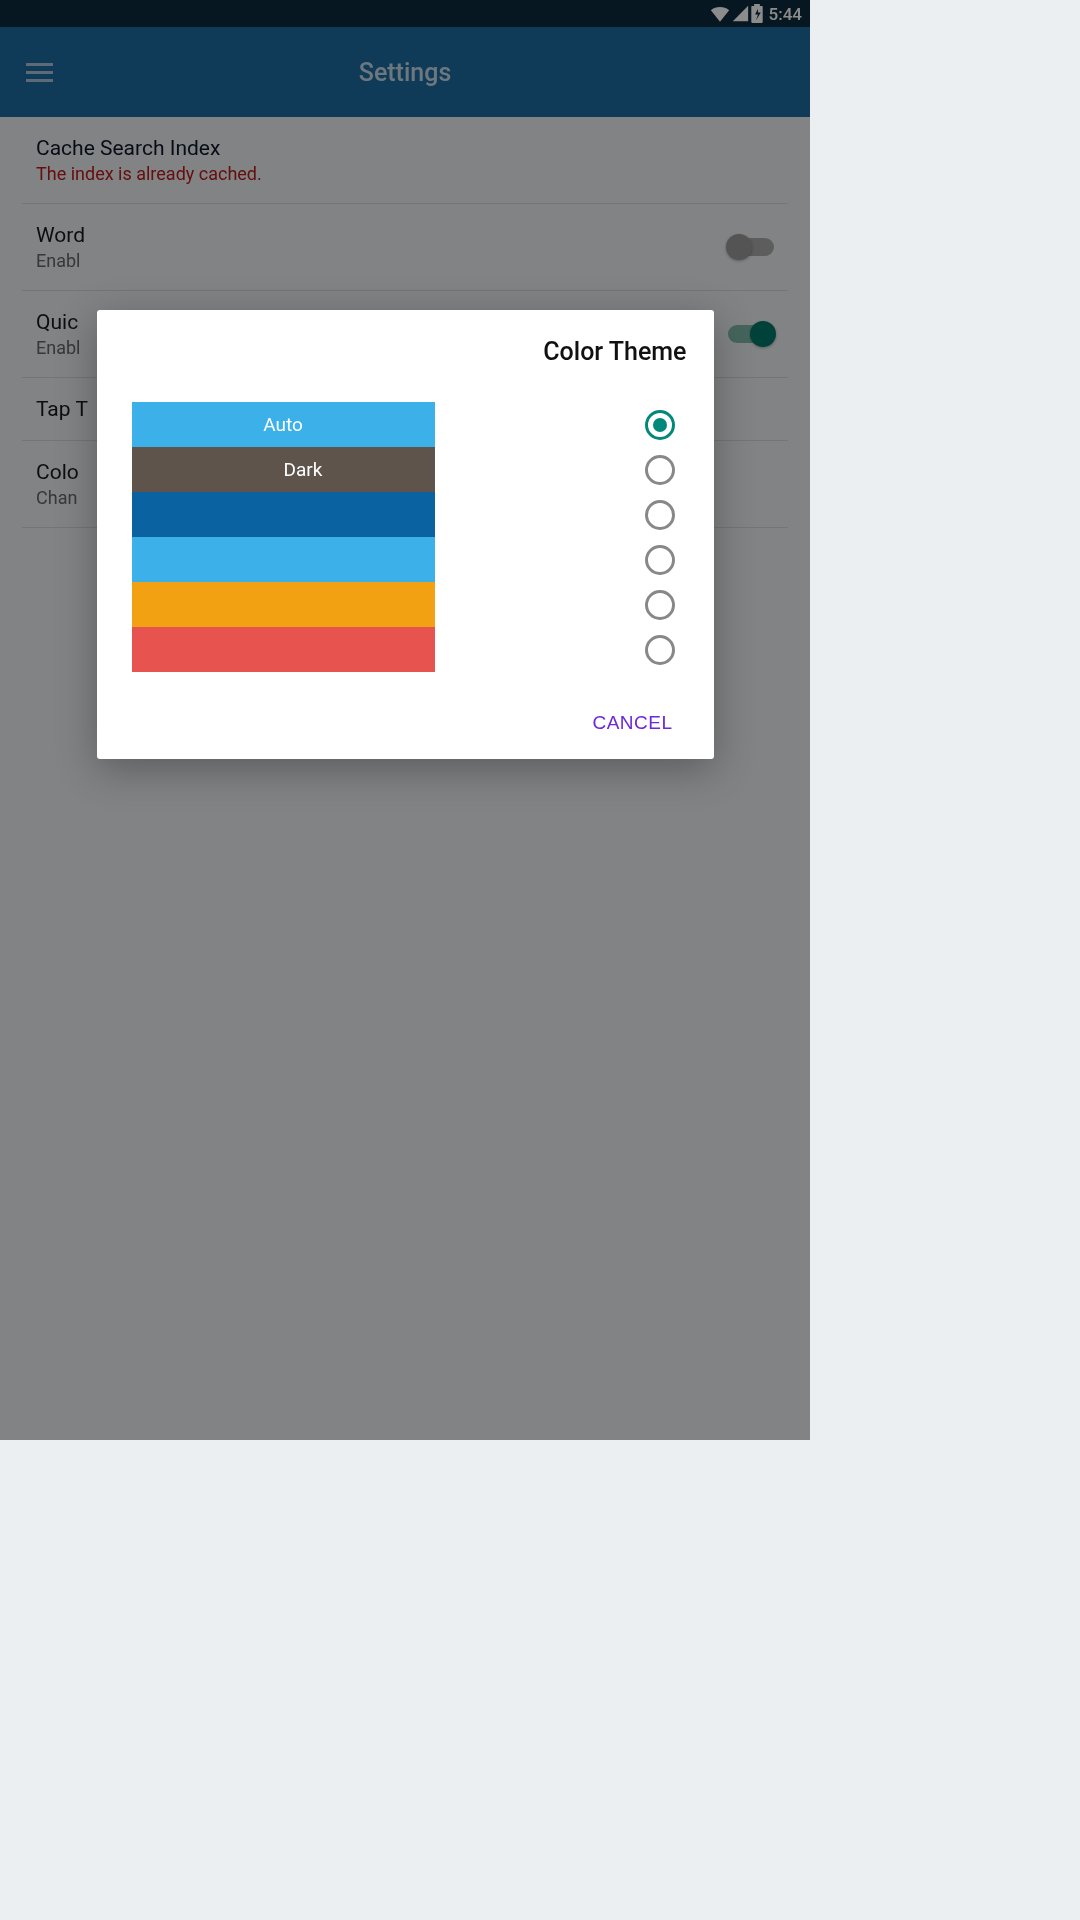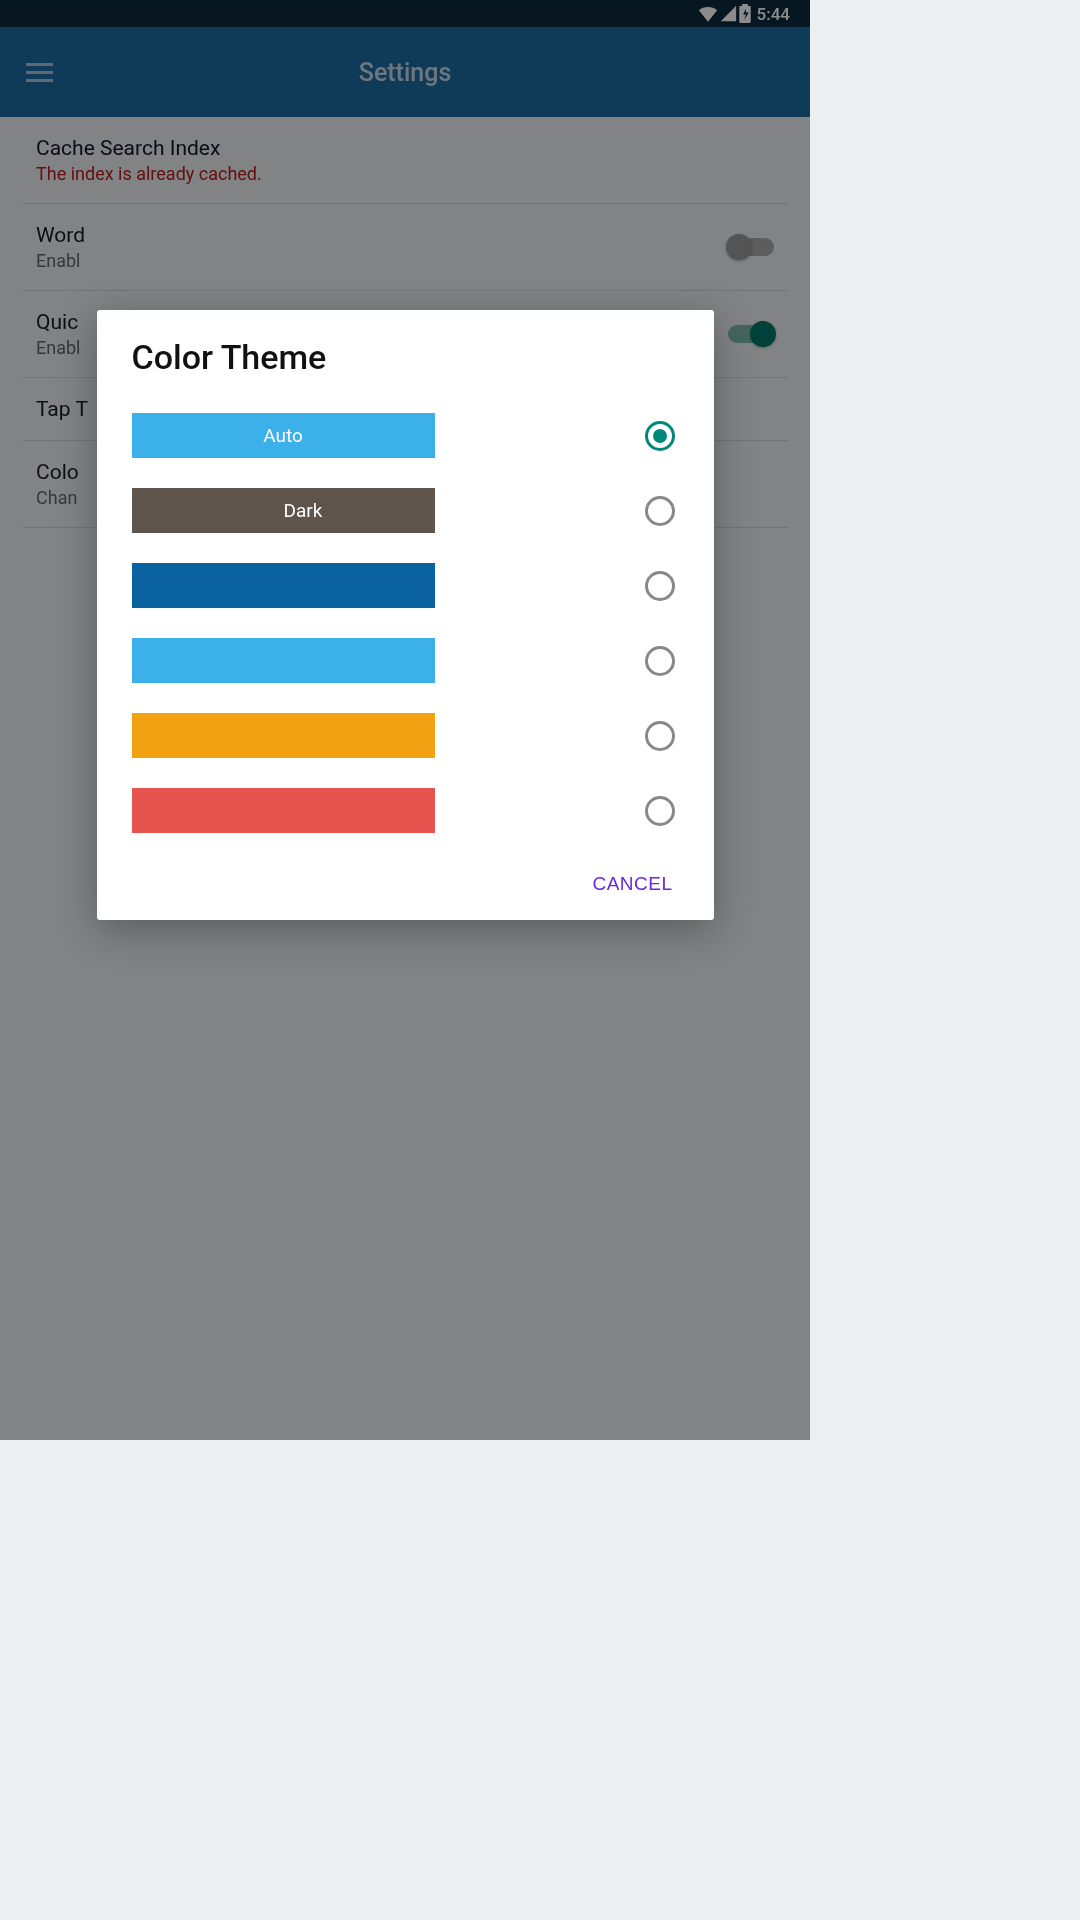--- a/index.html
+++ b/index.html
@@ -14,21 +14,21 @@
       overflow: hidden;
       position: relative;
       background: #eceff1;
     }
     .status-bar {
       height: 27px;
       background: #0d2b3e;
       display: flex;
       justify-content: flex-end;
       align-items: center;
-      padding: 0 20px;
+      padding: 0 8px;
       gap: 2px;
       color: #fff;
     }
     .status-bar .time {
       font-size: 17px;
       font-weight: 500;
       margin-left: 4px;
     }
     .app-bar {
       height: 90px;
@@ -109,29 +109,29 @@
       padding-top: 310px;
     }
     .dialog {
       width: 617px;
       background: #fff;
       border-radius: 3px;
       box-shadow: 0 10px 40px rgba(0,0,0,0.3);
       padding: 27px 27px 15px 35px;
     }
     .dialog-title {
-      font-size: 34px;
+      font-size: 25px;
       font-weight: 500;
       color: #111;
       margin-bottom: 36px;
+      text-align: right;
     }
     .theme-list {
       display: flex;
       flex-direction: column;
-      gap: 30px;
       margin-top: 24px;
     }
     .theme-option {
       display: flex;
       align-items: center;
       justify-content: space-between;
       cursor: pointer;
     }
     .theme-swatch {
       width: 303px;

